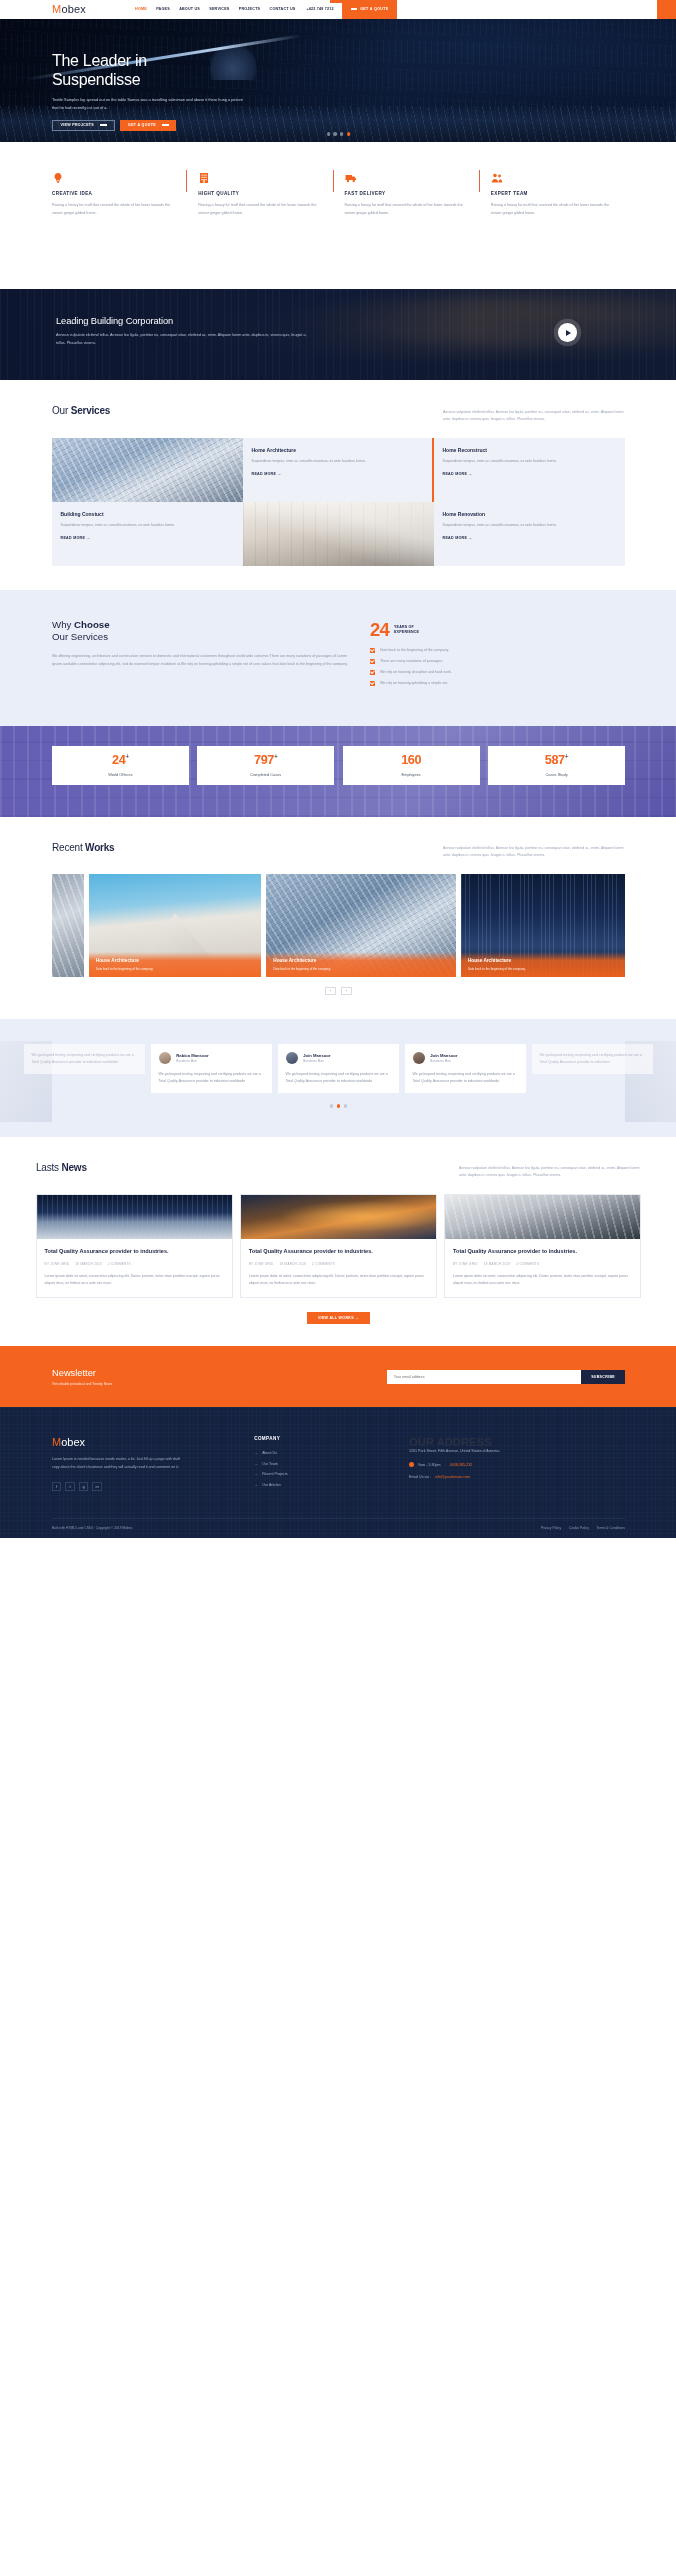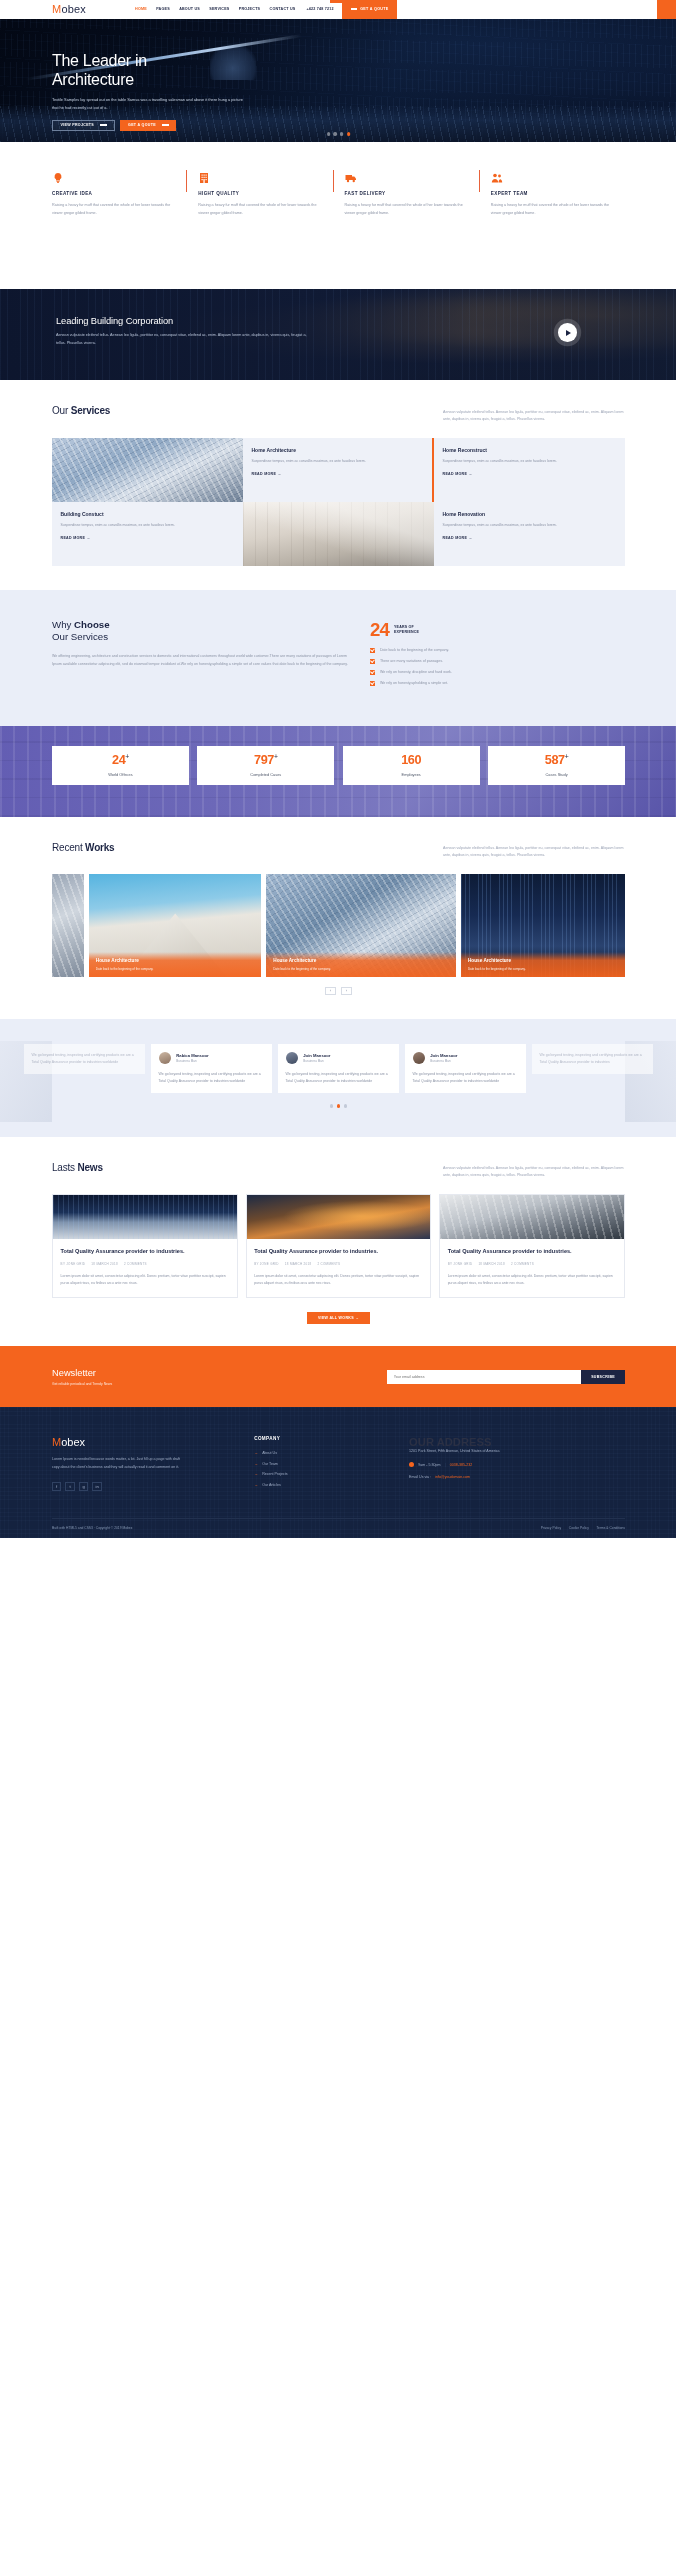--- a/index.html
+++ b/index.html
@@ -235,21 +235,21 @@
   .tav.b { background:linear-gradient(160deg,#7f8aa0,#3e4a60);}
   .tav.c { background:linear-gradient(160deg,#9a8172,#5c463a);}
   .tname { font-size:4.2px; font-weight:700; color:#1c2443;}
   .trole { font-size:3px; color:#9aa2b4; margin-top:1.7px;}
   .tcard p { font-size:3.5px; line-height:1.95; color:#8b93a5;}
   .testi-dots { display:flex; justify-content:center; gap:3.4px; margin-top:11px; position:relative; z-index:3;}
   .testi-dots span { width:3.4px;height:3.4px;border-radius:50%; background:#c3cad8;}
   .testi-dots span.on { background:#f4641e; }
 
   
-  .news { padding:25px 52px 22px; background:#fff;border-radius:23px; }
+  .news { padding:25px 36px 22px; background:#fff;border-radius:23px; }
   .news-grid { display:flex; gap:7.6px; margin-top:6.8px;}
   .ncard { flex:1; border:0.8px solid #e6e9f0; }
   .nimg { height:44px; position:relative; overflow:hidden;}
   .nimg.a { background:linear-gradient(180deg,#0c1730 0%,#1b3158 40%,#7f93ad 62%,#cfd6de 100%);}
   .nimg.a:after{content:"";position:absolute;inset:0;background:repeating-linear-gradient(90deg,rgba(150,190,240,.18) 0 0.8px,rgba(0,0,0,0) 0.8px 5px);}
   .nimg.b { background:linear-gradient(170deg,#1d2a44 0%,#6d4a2e 35%,#d4863c 58%,#2a3450 100%);}
   .nimg.b:after{content:"";position:absolute;inset:0;background:radial-gradient(ellipse at 62% 48%, rgba(255,180,80,.7) 0%, rgba(0,0,0,0) 48%);}
   .nimg.c { background:linear-gradient(165deg,#e8eaec 0%,#b9bfc6 38%,#6d757f 70%,#2f3740 100%);}
   .nimg.c:after{content:"";position:absolute;inset:0;background:repeating-linear-gradient(76deg,rgba(255,255,255,.25) 0 1.7px,rgba(0,0,0,0) 1.7px 7.6px);}
   .nbody { padding:8.5px 7.6px 10px; }
@@ -329,21 +329,21 @@
   </div>
 
   <div class="hero">
     <div class="hero-bg"></div>
     <div class="hero-dome"></div>
     <div class="hero-streak"></div>
     <div class="hero-floor"></div>
     <div class="hero-content">
       <h1>
         <span>The Leader in</span><br>
-        <span>Architecture</span>
+        <span>Suspendisse</span>
       </h1>
       <p>Textile Samples lay spread out on the table Samsa was a travelling salesman and above it there hung a picture that he had recently cut out of a.</p>
       <div class="hero-btns">
         <div class="btn-outline">
           <span>VIEW PROJCETS</span>
           <span class="bar"></span>
         </div>
         <div class="btn-solid">
           <span>GET A QOUTE</span>
           <span class="bar"></span>

